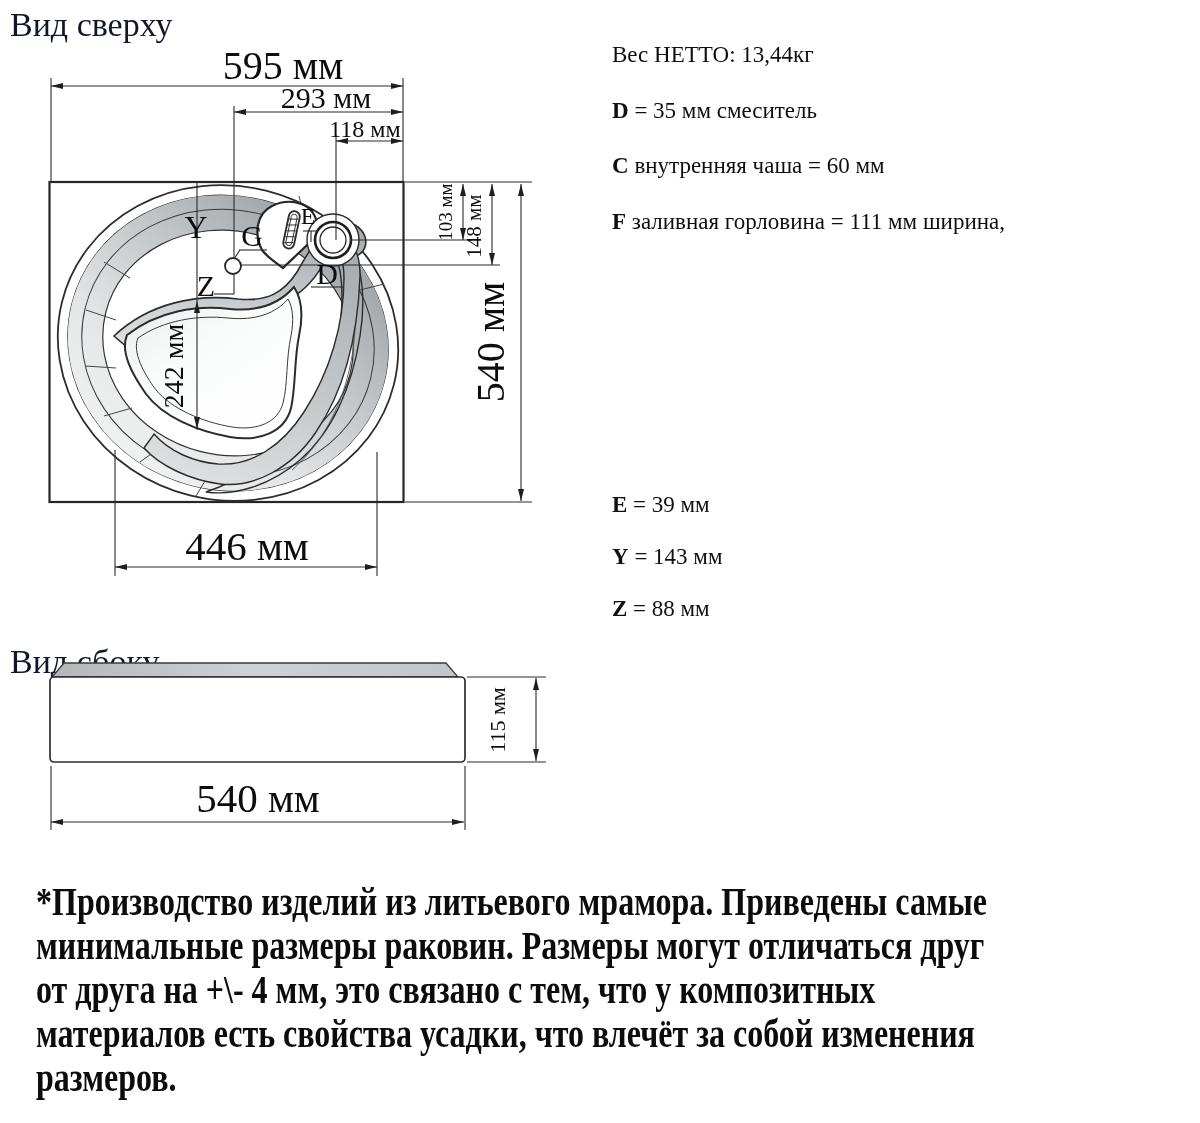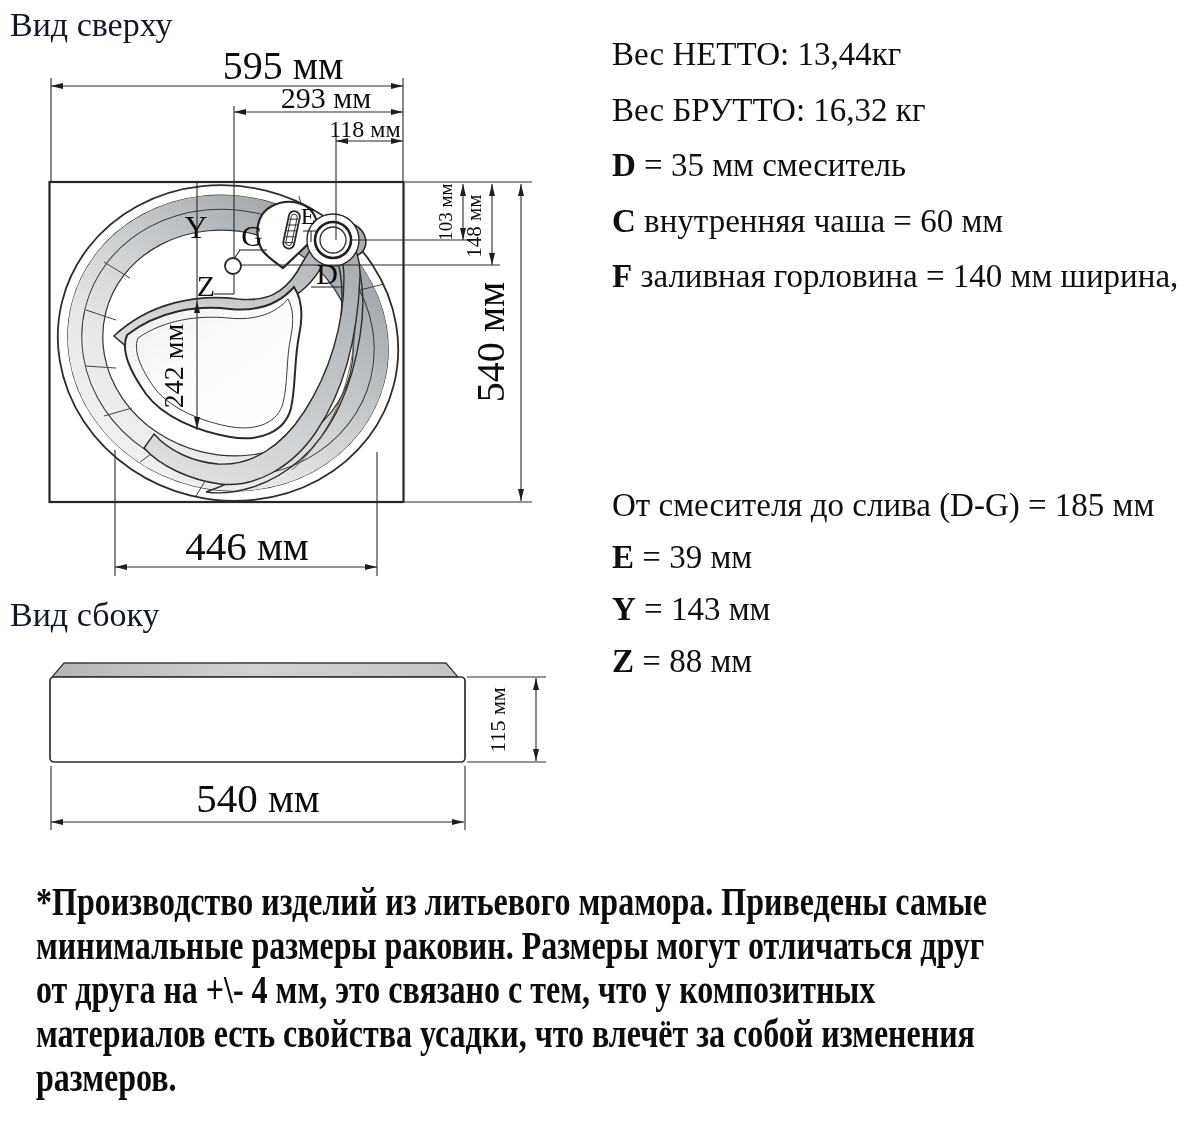--- a/index.html
+++ b/index.html
@@ -3,21 +3,21 @@
 <meta charset="utf-8">
 <style>
   html,body{margin:0;padding:0;}
   body{
     width:1200px;height:1123px;background:#ffffff;position:relative;
     font-family:"Liberation Serif", serif;color:#111;overflow:hidden;
   }
   .abs{position:absolute;}
   .view-title{font-size:34px;color:#0f172a;white-space:nowrap;}
   .specs{left:612px;width:588px;}
-  .spec-line{font-size:33px;line-height:55.5px;white-space:nowrap;color:#0f0f0f;}
+  .spec-line{font-size:23px;line-height:55.5px;white-space:nowrap;color:#0f0f0f;}
   .specs2 .spec-line{line-height:52px;}
   .sb{font-weight:bold;}
   .note{left:36px;top:880px;width:1160px;transform:scaleX(0.80);transform-origin:left top;}
   .note-line{font-size:40px;line-height:44px;font-weight:bold;white-space:nowrap;color:#0c0c0c;}
   svg{position:absolute;left:0;}
   svg text{font-family:"Liberation Serif", serif;fill:#0d0d0d;}
   .dim{stroke:#2a2a2a;stroke-width:1.1;fill:none;}
   .arr{fill:#1e1e1e;stroke:none;}
   .out{stroke:#2c2c2c;fill:none;}
 </style>
@@ -180,21 +180,21 @@
   <text transform="rotate(-90 183 366)" x="183" y="366" font-size="28" text-anchor="middle">242 мм</text>
   <text x="247" y="560" font-size="41" text-anchor="middle">446 мм</text>
 
   <text x="196" y="238" font-size="32" text-anchor="middle">Y</text>
   <text x="252" y="246" font-size="30" text-anchor="middle">G</text>
   <text x="206" y="296" font-size="30" text-anchor="middle">Z</text>
   <text x="308" y="224" font-size="24" text-anchor="middle">E</text>
   <text x="327" y="284" font-size="30" text-anchor="middle">D</text>
 </svg>
 
-<div class="abs view-title" style="left:10px;top:596px;">Вид сбоку</div>
+<div class="abs view-title" style="left:10px;top:643px;">Вид сбоку</div>
 
 <svg class="abs" style="top:640px;" width="560" height="240" viewBox="0 640 560 240">
   <defs>
     <linearGradient id="gSide" x1="0" y1="0" x2="1" y2="0">
       <stop offset="0" stop-color="#b4b7ba"></stop>
         <stop offset="0.5" stop-color="#cfd2d4"></stop>
       <stop offset="1" stop-color="#c3c6c8"></stop>
     </linearGradient>
   </defs>
   <path d="M64,663 L446,663 L458,677 L52,677 Z" fill="url(#gSide)" stroke="#3a3a3a" stroke-width="1.3"></path>
@@ -214,28 +214,26 @@
       <polygon points="536,761 533,749 539,749"></polygon>
     <polygon points="51,822 63,819 63,825"></polygon>
       <polygon points="464,822 452,819 452,825"></polygon>
   </g>
   <text transform="rotate(-90 505 720)" x="505" y="720" font-size="22" text-anchor="middle">115 мм</text>
   <text x="258" y="812" font-size="41" text-anchor="middle">540 мм</text>
 </svg>
 
 <div class="abs specs" style="top:27px;">
   <div class="spec-line"><span class="sb"></span><span>Вес НЕТТО: 13,44кг</span></div>
-  <div class="spec-line"><span class="sb"></span><span>Вес БРУТТО: 16,32 кг</span></div>
   <div class="spec-line"><span class="sb">D</span><span> = 35 мм смеситель</span></div>
   <div class="spec-line"><span class="sb">C</span><span> внутренняя чаша = 60 мм</span></div>
-  <div class="spec-line"><span class="sb">F</span><span> заливная горловина = 140 мм ширина,</span></div>
+  <div class="spec-line"><span class="sb">F</span><span> заливная горловина = 111 мм ширина,</span></div>
 </div>
 
 <div class="abs specs specs2" style="top:479px;">
-  <div class="spec-line"><span class="sb"></span><span>От смесителя до слива (D-G) = 185 мм</span></div>
   <div class="spec-line"><span class="sb">E</span><span> = 39 мм</span></div>
   <div class="spec-line"><span class="sb">Y</span><span> = 143 мм</span></div>
   <div class="spec-line"><span class="sb">Z</span><span> = 88 мм</span></div>
 </div>
 
 <div class="abs note">
   <div class="note-line">*Производство изделий из литьевого мрамора. Приведены самые</div>
   <div class="note-line">минимальные размеры раковин. Размеры могут отличаться друг</div>
   <div class="note-line">от друга на +\- 4 мм, это связано с тем, что у композитных</div>
   <div class="note-line">материалов есть свойства усадки, что влечёт за собой изменения</div>

